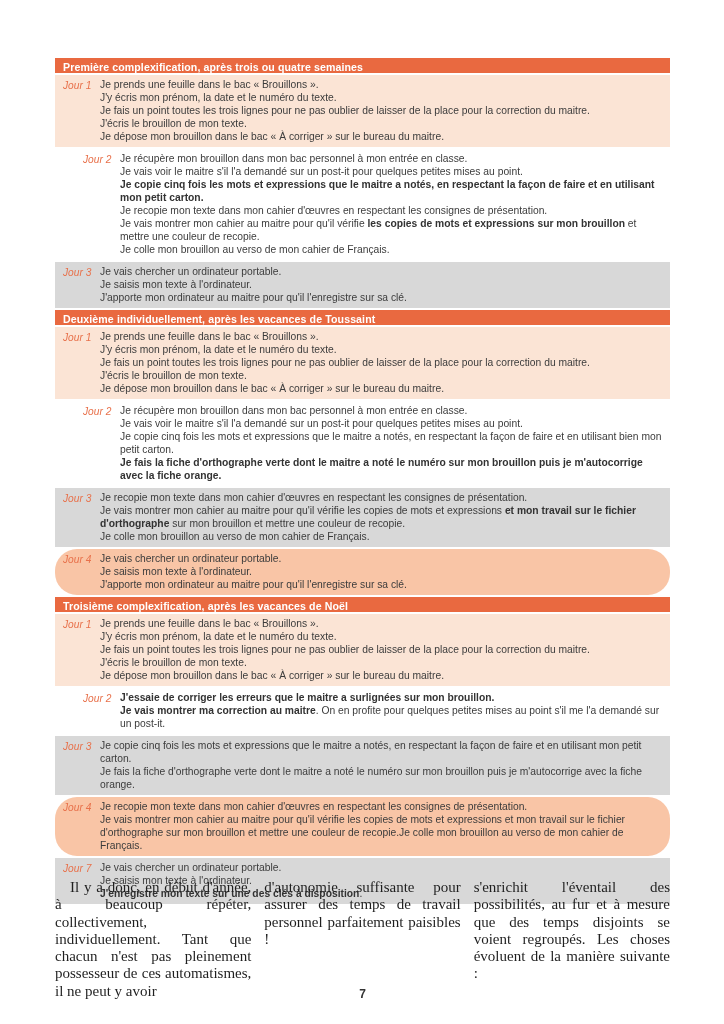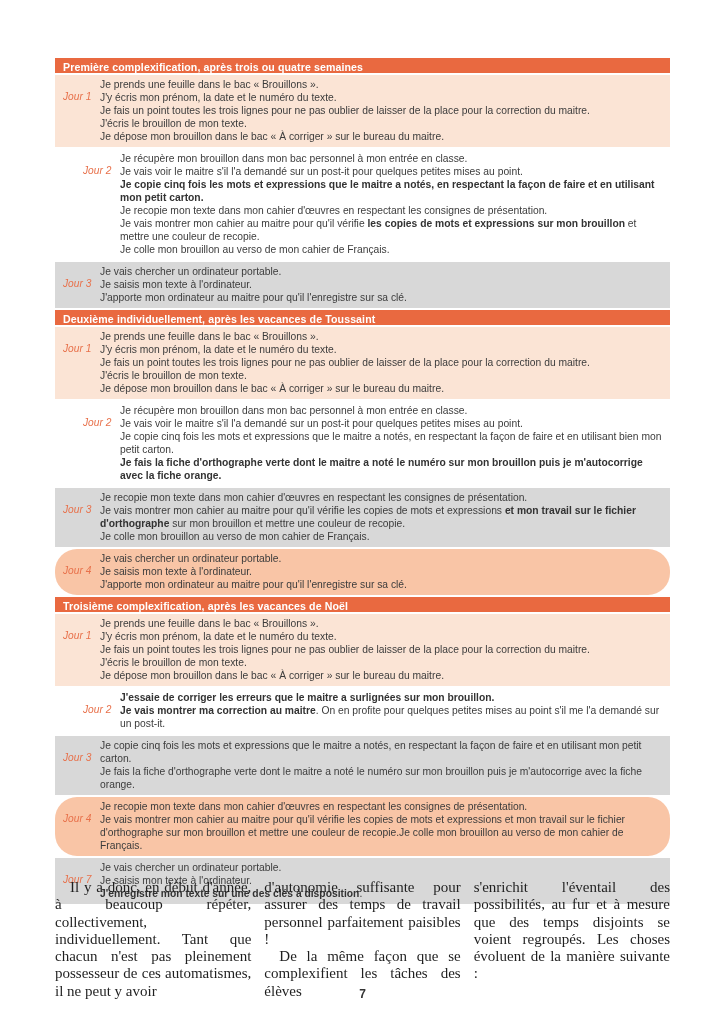--- a/index.html
+++ b/index.html
@@ -10,21 +10,21 @@
   
   .table-wrap{position:absolute;left:55px;top:58px;width:615px;}
   .section-header{background:var(--header_bg);color:var(--header_text);
     font-weight:700;font-size:10.6px;line-height:12px;padding:3px 8px 0 8px;
     margin-bottom:2px;letter-spacing:.1px;}
   .row{display:flex;margin-bottom:2px;}
   .bg-peach{background:var(--row_peach);}
   .bg-white{background:var(--row_white);margin-left:20px;}
   .bg-gray{background:var(--row_gray);}
   .bg-salmon{background:var(--row_salmon);border-radius:22px;}
-  .day{flex:0 0 37px;padding:15px 0 3px 8px;font-size:10.2px;line-height:13px;
+  .day{flex:0 0 37px;padding:4px 0 3px 8px;font-size:10.2px;line-height:13px;
     font-style:italic;color:var(--day_label);}
   .content{flex:1;padding:3px 6px 4px 0;font-size:10.3px;line-height:13px;
     color:#3c3c3c;}
   .line{display:block;}
   .line .b{font-weight:700;color:#333333;}
 
   
   .cols{position:absolute;left:55px;top:879px;width:615px;display:flex;gap:13px;
     font-family:"Liberation Serif",serif;font-size:15px;line-height:17.3px;
     color:#1f1f1f;text-align:justify;}
@@ -149,21 +149,20 @@
         </div>
       </div>
     </div>
 
   <div class="cols">
     <div class="col">
       <p class="para indent">Il y a donc, en début d'année, à beaucoup répéter, collectivement, individuellement. Tant que chacun n'est pas pleinement possesseur de ces automatismes, il ne peut y avoir</p>
     </div>
     <div class="col">
       <p class="para">d'autonomie suffisante pour assurer des temps de travail personnel parfaitement paisibles !</p>
-      <p class="para indent">De la même façon que se complexifient les tâches des élèves</p>
     </div>
     <div class="col">
       <p class="para">s'enrichit l'éventail des possibilités, au fur et à mesure que des temps disjoints se voient regroupés. Les choses évoluent de la manière suivante :</p>
     </div>
   </div>
 
   <div class="page-number">7</div>
 </div>
 
 </body></html>

